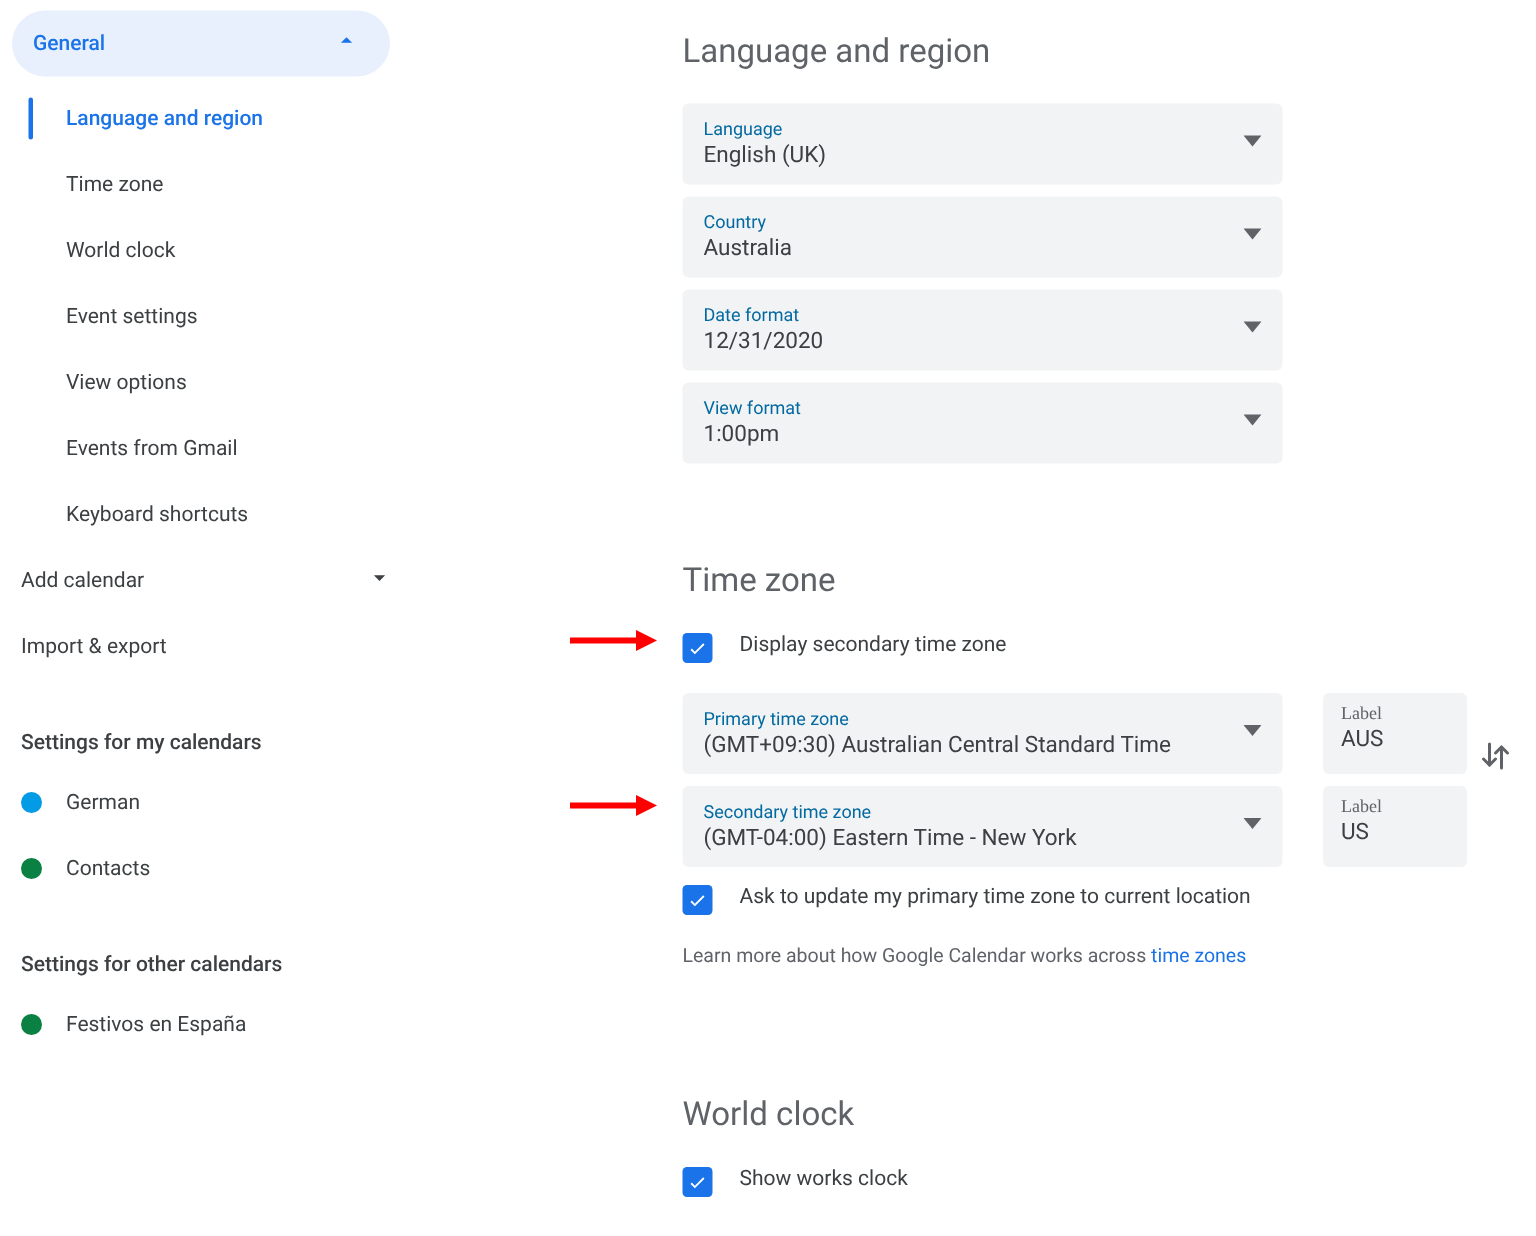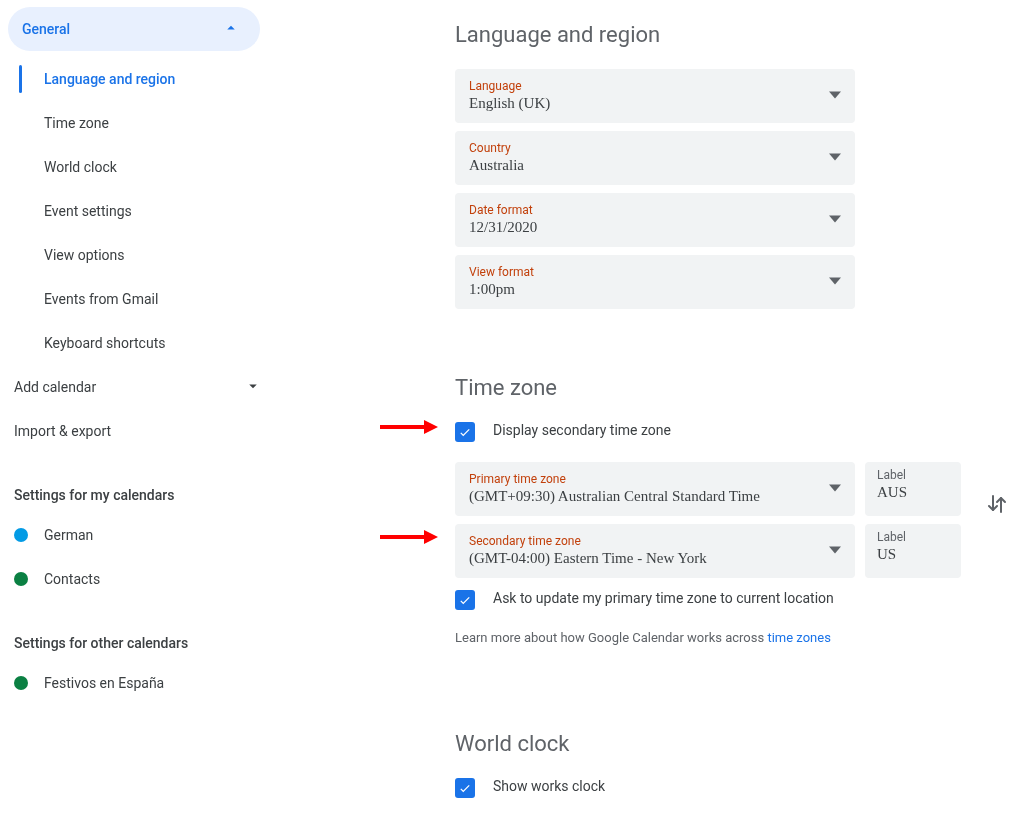--- a/index.html
+++ b/index.html
@@ -112,55 +112,55 @@
     height: 54px;
     background: #f1f3f4;
     border-radius: 4px;
     display: flex;
     align-items: center;
     justify-content: space-between;
     padding: 0 14px 0 14px;
     margin-bottom: 8px;
   }
   .dd-stack { display: flex; flex-direction: column; line-height: 1.25; }
-  .dd-label { font-size: 12px; color: #c2410c; }
-  .dd-value { font-size: 15px; color: #3c4043; font-family: Liberation Serif, serif; }
+  .dd-label { font-size: 12px; color: #0369a1; }
+  .dd-value { font-size: 15px; color: #3c4043; }
   .dd-caret svg { width: 12px; height: 12px; fill: #5f6368; }
 
   .tz-block { margin-top: 66px; }
 
   .check-row {
     display: flex;
     align-items: flex-start;
     gap: 18px;
     margin: 14px 0 20px;
   }
   .chkbox {
     width: 20px; height: 20px; border-radius: 3px;
     background: #1a73e8; display: flex; align-items: center; justify-content: center;
     flex: 0 0 auto;
   }
   .chkbox svg { width: 14px; height: 14px; }
   .check-label { font-size: 14px; color: #3c4043; }
 
   .tz-row {
     display: flex;
-    gap: 10px;
+    gap: 27px;
     margin-bottom: 8px;
   }
   .tz-row .dropdown { flex: 0 0 400px; margin-bottom: 0; }
   .label-box {
     flex: 0 0 96px;
     height: 54px;
     background: #f1f3f4;
     border-radius: 4px;
     padding: 6px 12px 0;
     display: flex; flex-direction: column; line-height: 1.25;
   }
-  .label-box .dd-label { font-size: 12px; color: #5f6368; }
+  .label-box .dd-label { font-size: 12px; color: #5f6368; font-family: Liberation Serif, serif; }
   .label-box .dd-value { font-size: 15px; color: #3c4043; }
 
   .swap-btn {
     position: absolute;
     left: 985px;
     top: 492px;
     color: #5f6368;
   }
   .swap-btn svg { width: 24px; height: 24px; }
 

